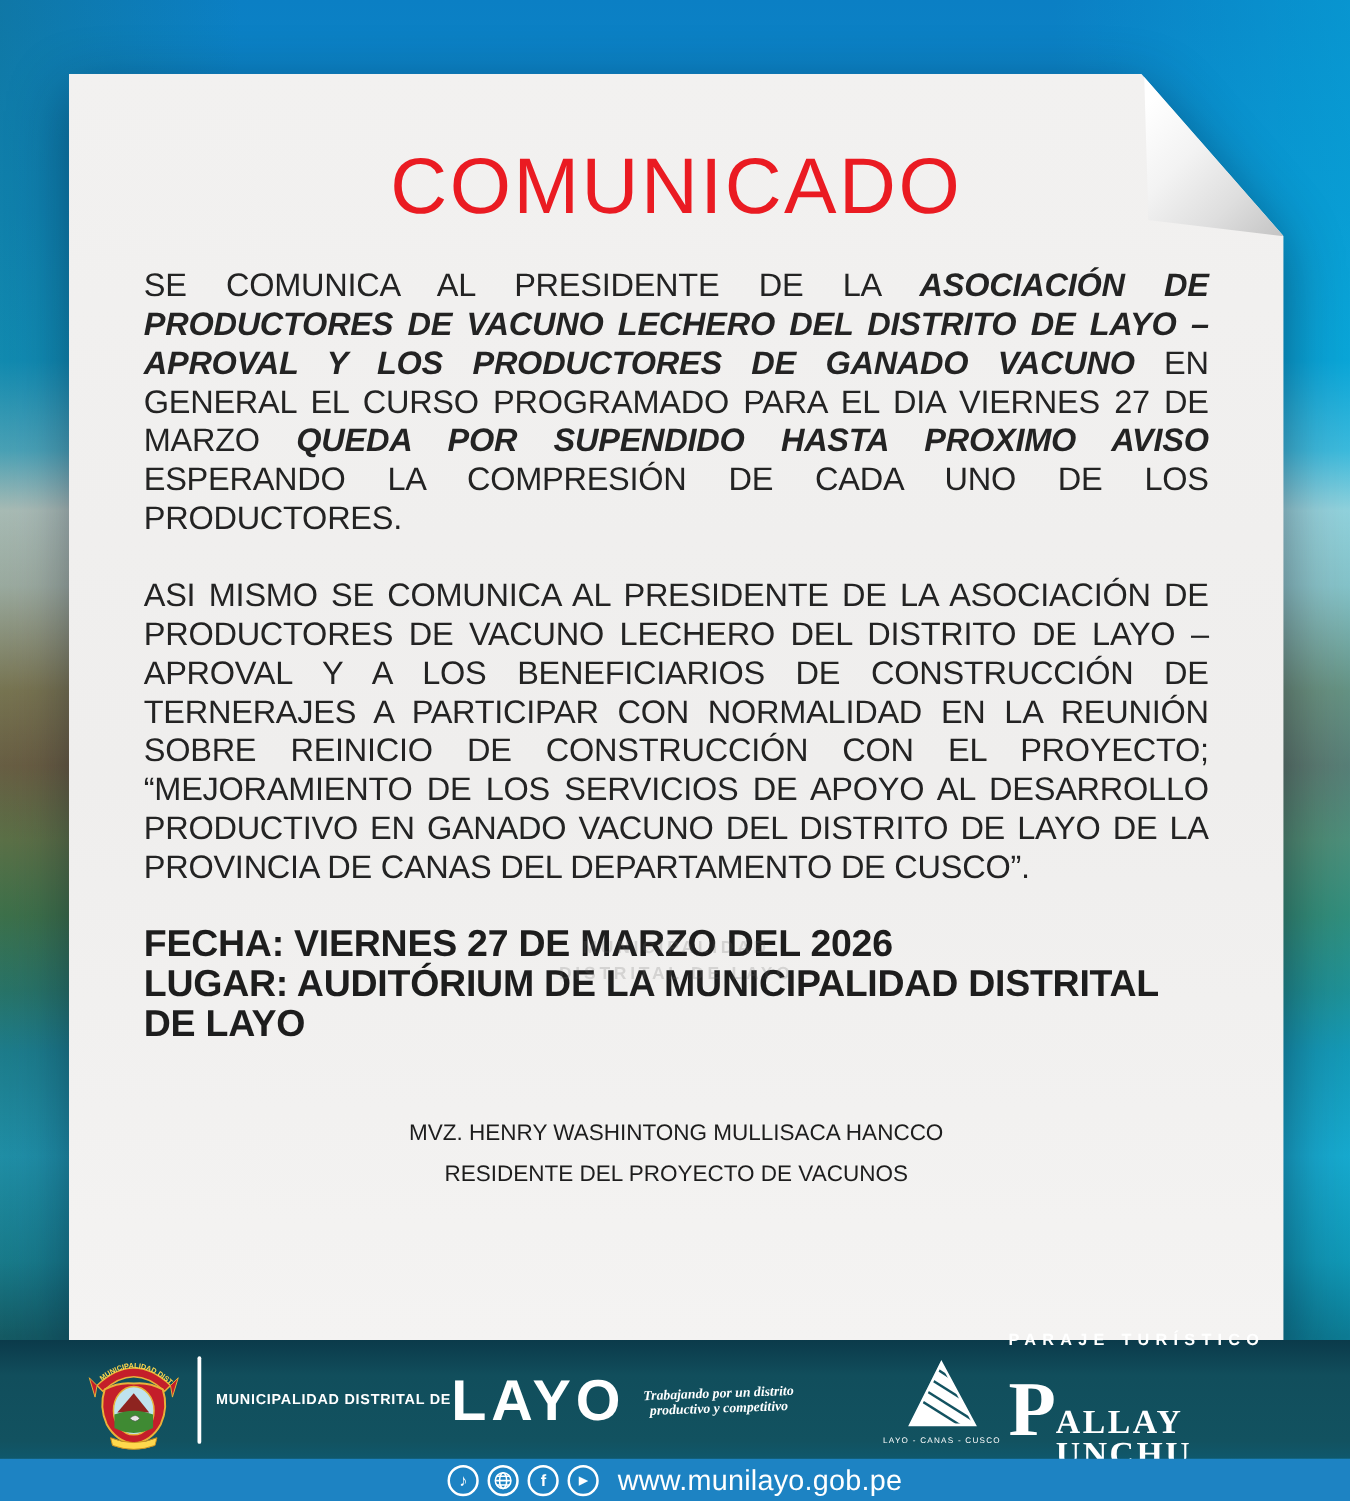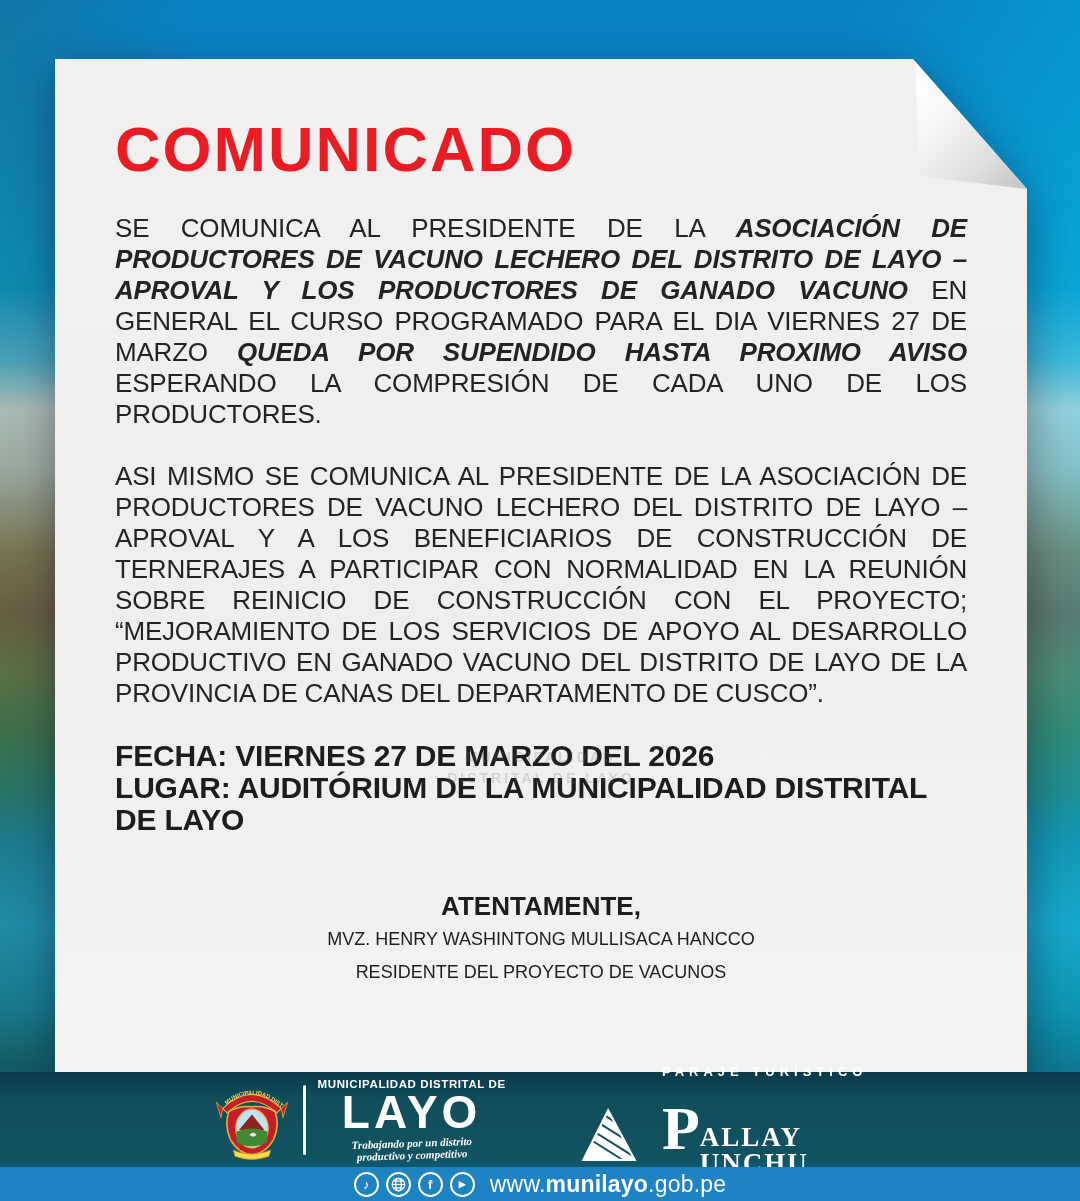--- a/index.html
+++ b/index.html
@@ -35,21 +35,21 @@
     clip-path:polygon(2% 0, 100% 100%, 5% 90%);
     filter:drop-shadow(-4px 6px 6px rgba(0,0,0,0.30));
   }
   .watermark{
     position:absolute;left:50%;top:688px;transform:translateX(-50%);
     text-align:center;color:rgba(110,110,110,0.22);
     font-size:14px;font-weight:700;letter-spacing:3px;line-height:1.5;
     text-transform:uppercase;pointer-events:none;white-space:nowrap;
   }
   .title{
-    color:#ea1b22;font-size:63px;font-weight:700;
+    text-align:center;color:#ea1b22;font-size:63px;font-weight:400;
     letter-spacing:2px;margin:6px 0 28px 0;
   }
   .para{
     font-size:26px;line-height:31px;color:#232323;text-align:justify;
     margin:0 0 31px 0;letter-spacing:-0.2px;
   }
   .para .b{font-weight:700;font-style:italic;}
   .details{margin:2px 0 34px 0;}
   .detail-line{
     font-size:30px;line-height:32px;color:#1d1d1d;font-weight:700;
@@ -61,29 +61,29 @@
   .closing .line{font-size:18px;line-height:33px;}
   
   .footer{
     position:absolute;left:0;top:1072px;width:1080px;height:95px;
     background:linear-gradient(180deg,#0b3a4a 0%,#114e5c 30%,#125260 85%,#0f586c 100%);
     display:flex;align-items:center;justify-content:center;gap:56px;
   }
   .muni-logo{display:flex;align-items:center;gap:12px;}
   .shield{width:78px;height:82px;}
   .muni-divider{width:3px;height:70px;background:#ffffff;border-radius:2px;}
-  .muni-text{color:#fff;display:flex;flex-direction:column;align-items:center;}
+  .muni-text{color:#fff;display:flex;flex-direction:row;align-items:center;}
   .muni-top{font-size:11.5px;font-weight:700;letter-spacing:0.6px;white-space:nowrap;}
   .muni-name{font-size:46px;font-weight:800;letter-spacing:4px;line-height:44px;}
   .muni-slogan{
     font-family:"Liberation Serif", serif;font-style:italic;font-weight:700;
     font-size:11px;line-height:12px;text-align:center;transform:rotate(-2deg);
     margin-top:3px;max-width:150px;
   }
-  .pallay-logo{display:flex;align-items:flex-end;gap:6px;}
+  .pallay-logo{display:flex;align-items:center;gap:6px;}
   .mountain-col{display:flex;flex-direction:column;align-items:center;}
   .mountain{width:62px;height:64px;}
   .pallay-sub{color:#fff;font-size:6.5px;letter-spacing:1px;margin-top:1px;white-space:nowrap;}
   .pallay-text{color:#fff;display:flex;flex-direction:column;}
   .pallay-top{font-size:13px;font-weight:700;letter-spacing:5px;white-space:nowrap;margin-bottom:1px;}
   .pallay-main{display:flex;align-items:center;font-family:"Liberation Serif", serif;font-weight:700;}
   .pallay-p{font-size:62px;line-height:54px;}
   .pallay-lines{display:flex;flex-direction:column;margin-top:44px;}
   .pallay-lines span{font-size:27px;line-height:26px;letter-spacing:2px;}
   
@@ -91,21 +91,21 @@
     position:absolute;left:0;top:1167px;width:1080px;height:34px;
     background:#1d83c3;display:flex;align-items:center;justify-content:center;gap:7px;
   }
   .icon-circle{
     width:25px;height:25px;border:2px solid #fff;border-radius:50%;
     box-sizing:border-box;display:flex;align-items:center;justify-content:center;
     color:#fff;font-size:13px;font-weight:700;line-height:1;
   }
   .icon-circle.yt{font-size:9px;}
   .url{color:#fff;font-size:23px;margin-left:8px;letter-spacing:0.2px;}
-  .url .b{font-weight:700;}
+  .url .b{font-weight:400;}
 </style>
 </head>
 <body>
 
 <div class="bg"></div>
 
 <div class="card-wrap">
   <div class="card">
     <div class="watermark">
       <div>MUNICIPALIDAD</div>
@@ -118,21 +118,20 @@
 
     <p class="para"><span>ASI MISMO SE COMUNICA AL PRESIDENTE DE LA ASOCIACIÓN DE PRODUCTORES DE VACUNO LECHERO DEL DISTRITO DE LAYO – APROVAL Y A LOS BENEFICIARIOS DE CONSTRUCCIÓN DE TERNERAJES A PARTICIPAR CON NORMALIDAD EN LA REUNIÓN SOBRE REINICIO DE CONSTRUCCIÓN CON EL PROYECTO; “MEJORAMIENTO DE LOS SERVICIOS DE APOYO AL DESARROLLO PRODUCTIVO EN GANADO VACUNO DEL DISTRITO DE LAYO DE LA PROVINCIA DE CANAS DEL DEPARTAMENTO DE CUSCO”.</span></p>
 
     <div class="details">
       <div class="detail-line">FECHA: VIERNES 27 DE MARZO DEL 2026</div>
       <div class="detail-line">LUGAR: AUDITÓRIUM DE LA MUNICIPALIDAD DISTRITAL DE LAYO</div>
     </div>
 
 
     <div class="closing">
-      <div class="salutation">ATENTAMENTE,</div>
       <div class="line">MVZ. HENRY WASHINTONG MULLISACA HANCCO</div>
       <div class="line">RESIDENTE DEL PROYECTO DE VACUNOS</div>
     </div>
 
     <div class="fold"></div>
   </div>
 </div>
 
 <div class="footer">
   <div class="muni-logo">

